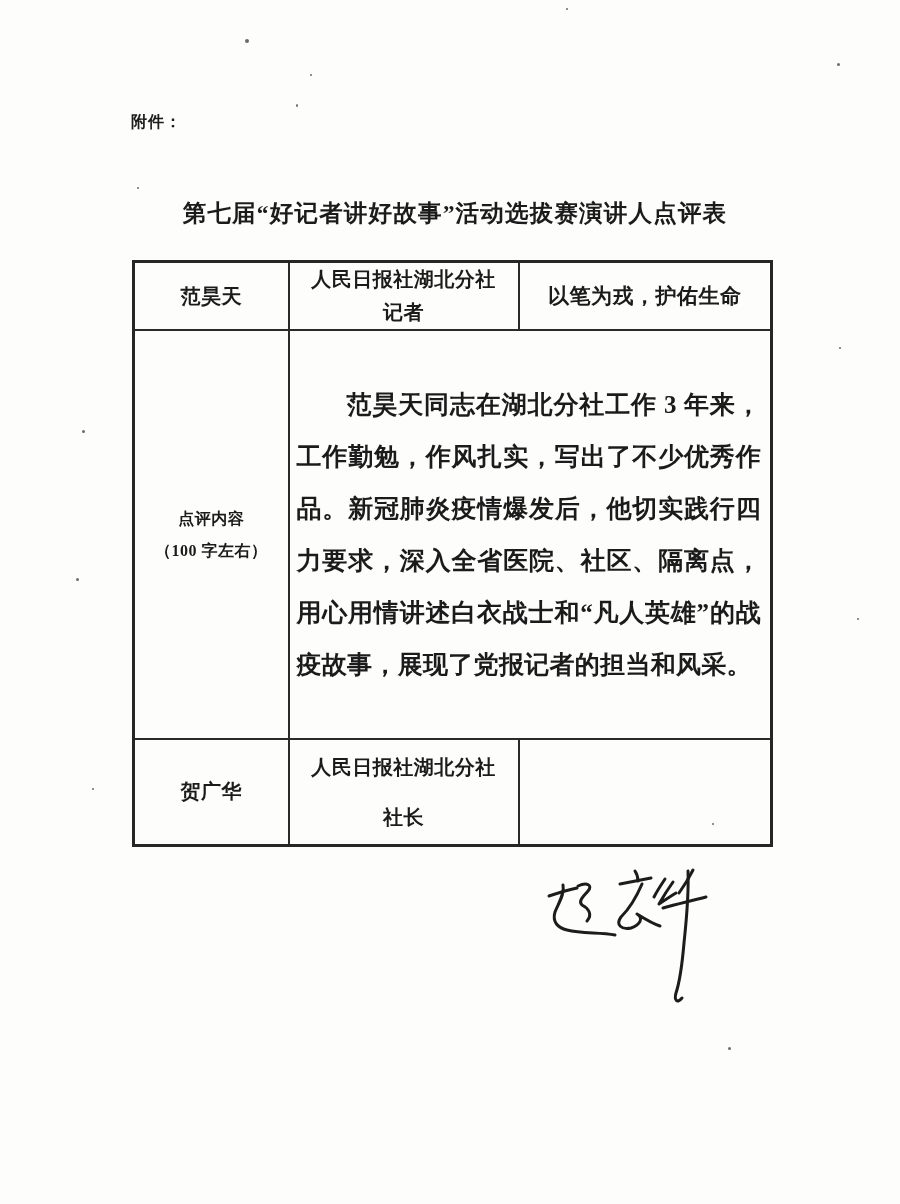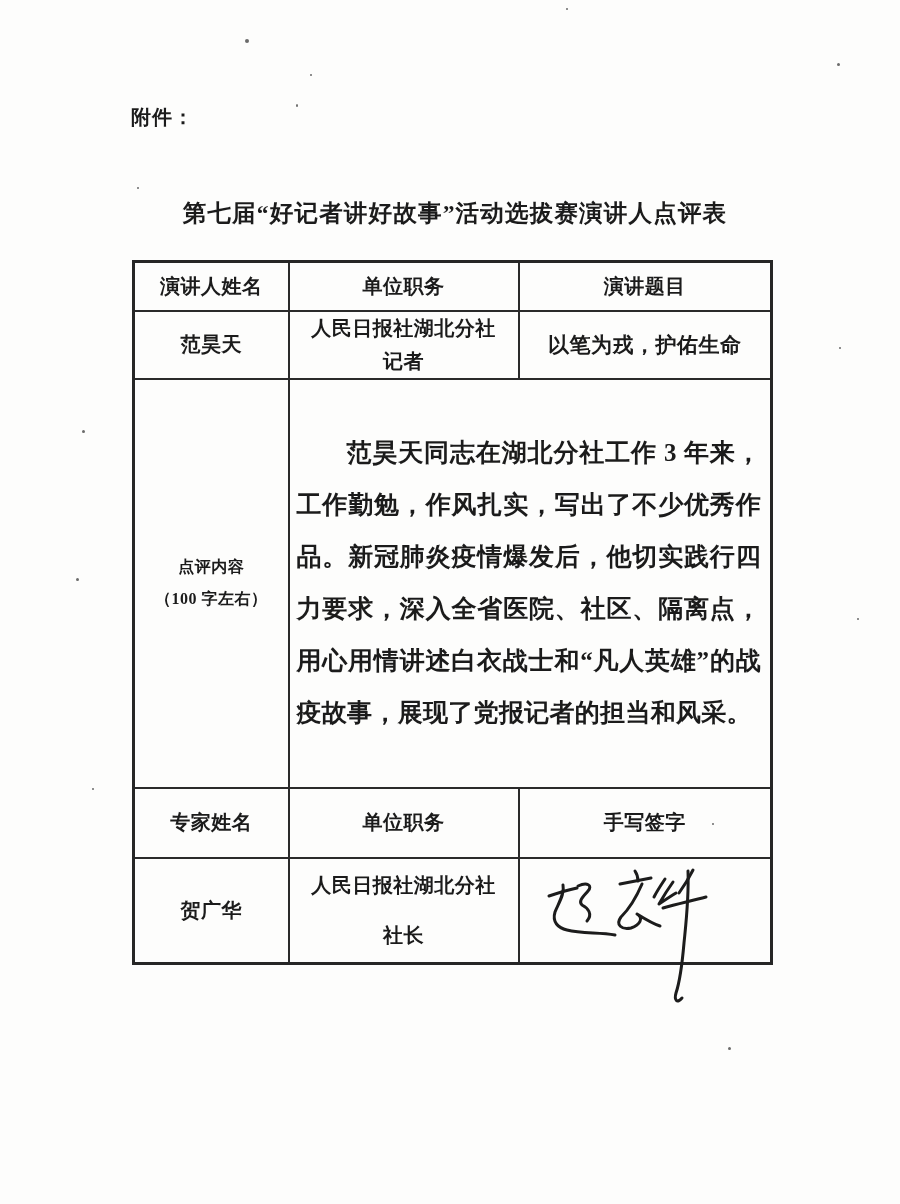--- a/index.html
+++ b/index.html
@@ -11,22 +11,22 @@
     height: 1204px;
     background: #fdfdfc;
     font-family: "Liberation Serif", "DejaVu Serif", serif;
     color: #1b1b1b;
     overflow: hidden;
   }
 
   .attachment-label {
     position: absolute;
     left: 131px;
-    top: 104px;
-    font-size: 20px;
+    top: 112px;
+    font-size: 16px;
     font-weight: 700;
     letter-spacing: 1px;
   }
 
   .doc-title {
     position: absolute;
     left: 5px;
     top: 197px;
     width: 900px;
     text-align: center;
@@ -108,25 +108,20 @@
   <div class="doc-title">第七届“好记者讲好故事”活动选拔赛演讲人点评表</div>
 
   <table class="doc-table">
     <colgroup>
         <col class="c1">
         <col class="c2">
         <col class="c3">
       </colgroup>
 
     <tbody>
-        <tr class="row-header1">
-      <td>演讲人姓名</td>
-      <td>单位职务</td>
-      <td>演讲题目</td>
-    </tr>
 
     <tr class="row-speaker">
       <td>范昊天</td>
       <td>
         <div class="two-line">
           <span style="display:block">人民日报社湖北分社</span>
           <span style="display:block">记者</span>
         </div>
       </td>
       <td style="font-size:21px;margin-top:32px;">以笔为戎，护佑生命</td>
@@ -137,25 +132,20 @@
         <div class="comment-label">
           <span style="display:block">点评内容</span>
           <span style="display:block">（100 字左右）</span>
         </div>
       </td>
       <td class="comment-cell" colspan="2">
         <div class="comment-text">范昊天同志在湖北分社工作 3 年来，工作勤勉，作风扎实，写出了不少优秀作品。新冠肺炎疫情爆发后，他切实践行四力要求，深入全省医院、社区、隔离点，用心用情讲述白衣战士和“凡人英雄”的战疫故事，展现了党报记者的担当和风采。</div>
       </td>
     </tr>
 
-    <tr class="row-header2">
-      <td>专家姓名</td>
-      <td>单位职务</td>
-      <td>手写签字</td>
-    </tr>
 
     <tr class="row-expert">
       <td>贺广华</td>
       <td>
         <div class="two-line-wide">
           <span style="display:block">人民日报社湖北分社</span>
           <span style="display:block">社长</span>
         </div>
       </td>
       <td></td>

